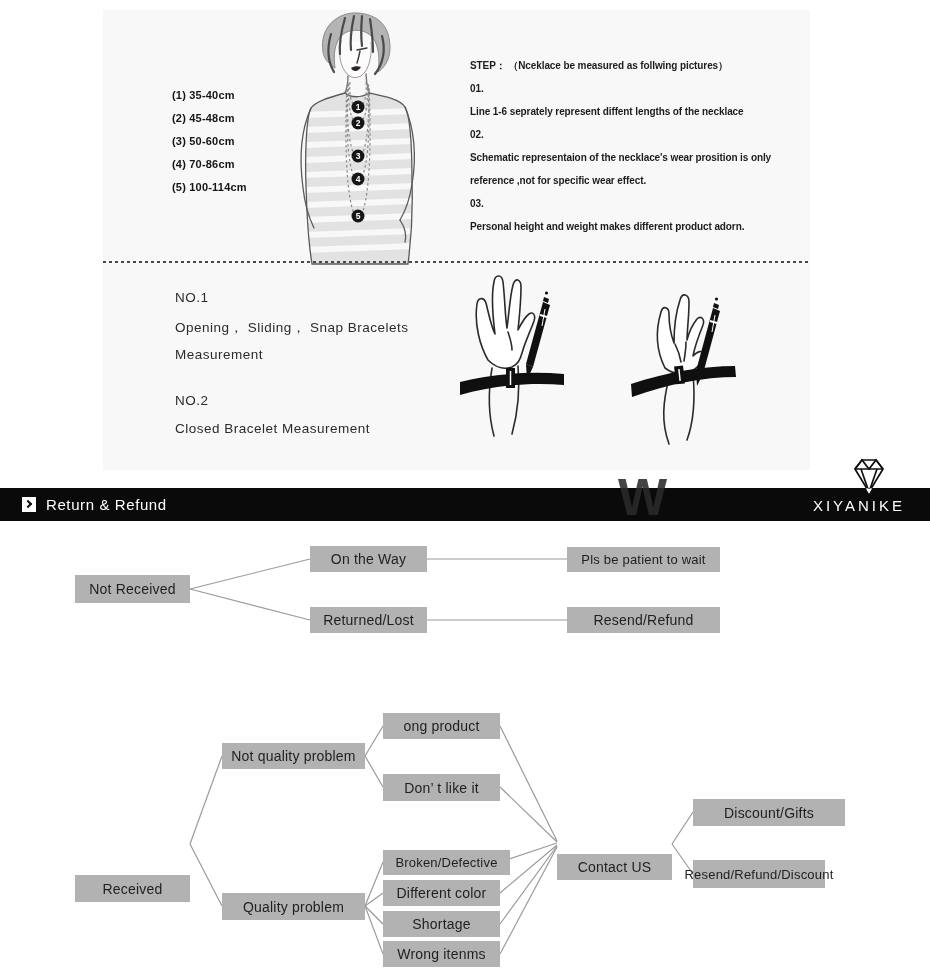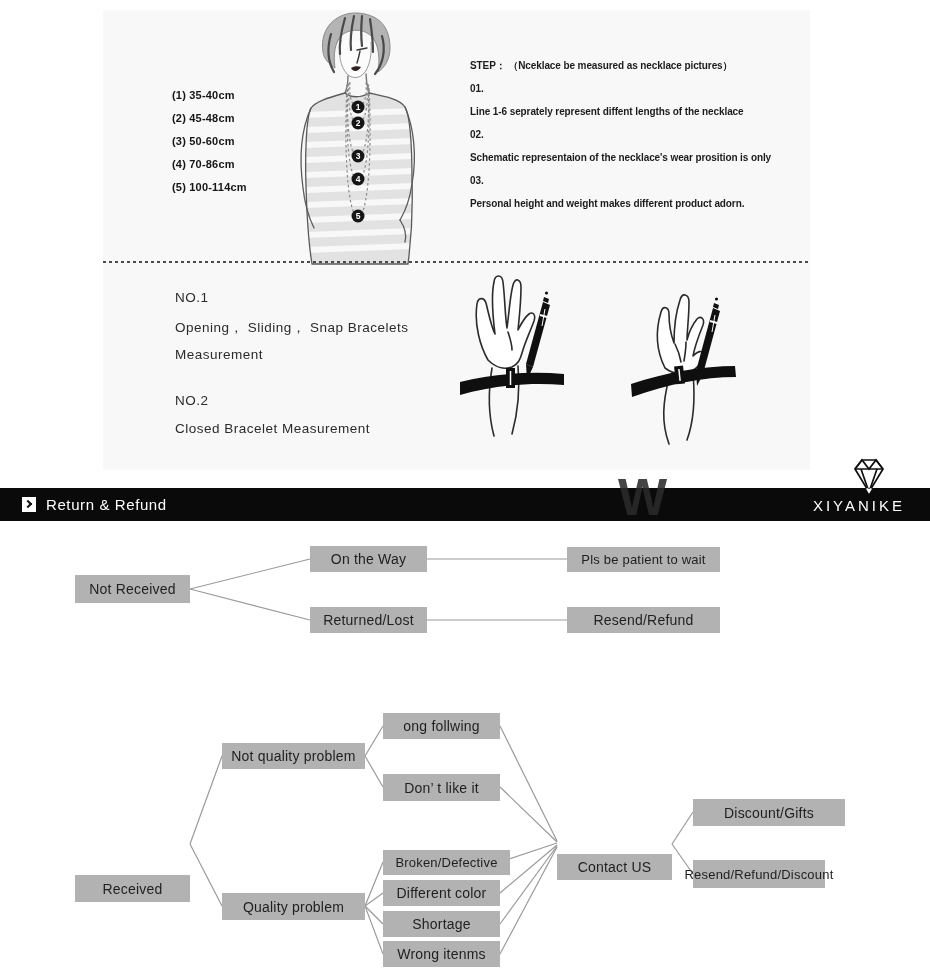--- a/index.html
+++ b/index.html
@@ -130,25 +130,26 @@
         <circle cx="97" cy="210" r="6.5" fill="#161616"></circle>
         <text x="97" y="104" text-anchor="middle" font-size="8.5" font-weight="bold" fill="#ffffff">1</text>
         <text x="97" y="120" text-anchor="middle" font-size="8.5" font-weight="bold" fill="#ffffff">2</text>
         <text x="97" y="153" text-anchor="middle" font-size="8.5" font-weight="bold" fill="#ffffff">3</text>
         <text x="97" y="176" text-anchor="middle" font-size="8.5" font-weight="bold" fill="#ffffff">4</text>
         <text x="97" y="213" text-anchor="middle" font-size="8.5" font-weight="bold" fill="#ffffff">5</text>
       </g>
     </svg>
 
     <div class="steps">
-      <div>STEP：  （Nceklace be measured as necklace pictures）</div>
+      <div>STEP：  （Nceklace be measured as follwing pictures）</div>
       <div>01.</div>
       <div>Line 1-6 seprately represent diffent lengths of the necklace</div>
       <div>02.</div>
       <div>Schematic representaion of the necklace's wear prosition is only</div>
+      <div>reference ,not for specific wear effect.</div>
       <div>03.</div>
       <div>Personal height and weight makes different product adorn.</div>
     </div>
 
     <div class="divider"></div>
 
     <div class="no-line" style="top:280px">NO.1</div>
     <div class="no-line" style="top:309px">Opening，  Sliding，  Snap Bracelets</div>
     <div class="no-line" style="top:337px">Measurement</div>
     <div class="no-line" style="top:383px">NO.2</div>
@@ -254,21 +255,21 @@
   </svg>
 
   <div class="fc-box b-not-received">Not Received</div>
   <div class="fc-box b-on-the-way">On the Way</div>
   <div class="fc-box b-pls-wait fs13">Pls be patient to wait</div>
   <div class="fc-box b-returned-lost">Returned/Lost</div>
   <div class="fc-box b-resend-refund">Resend/Refund</div>
   <div class="fc-box b-received">Received</div>
   <div class="fc-box b-not-quality">Not quality problem</div>
   <div class="fc-box b-quality">Quality problem</div>
-  <div class="fc-box b-long-delivery">ong follwing</div>
+  <div class="fc-box b-long-delivery">ong product</div>
   <div class="fc-box b-dont-like">Don’ t like it</div>
   <div class="fc-box b-broken fs13">Broken/Defective</div>
   <div class="fc-box b-diff-color">Different color</div>
   <div class="fc-box b-shortage">Shortage</div>
   <div class="fc-box b-wrong">Wrong itenms</div>
   <div class="fc-box b-contact">Contact US</div>
   <div class="fc-box b-discount">Discount/Gifts</div>
   <div class="fc-box b-resend-disc fs13">Resend/Refund/Discount</div>
 
 </div>

